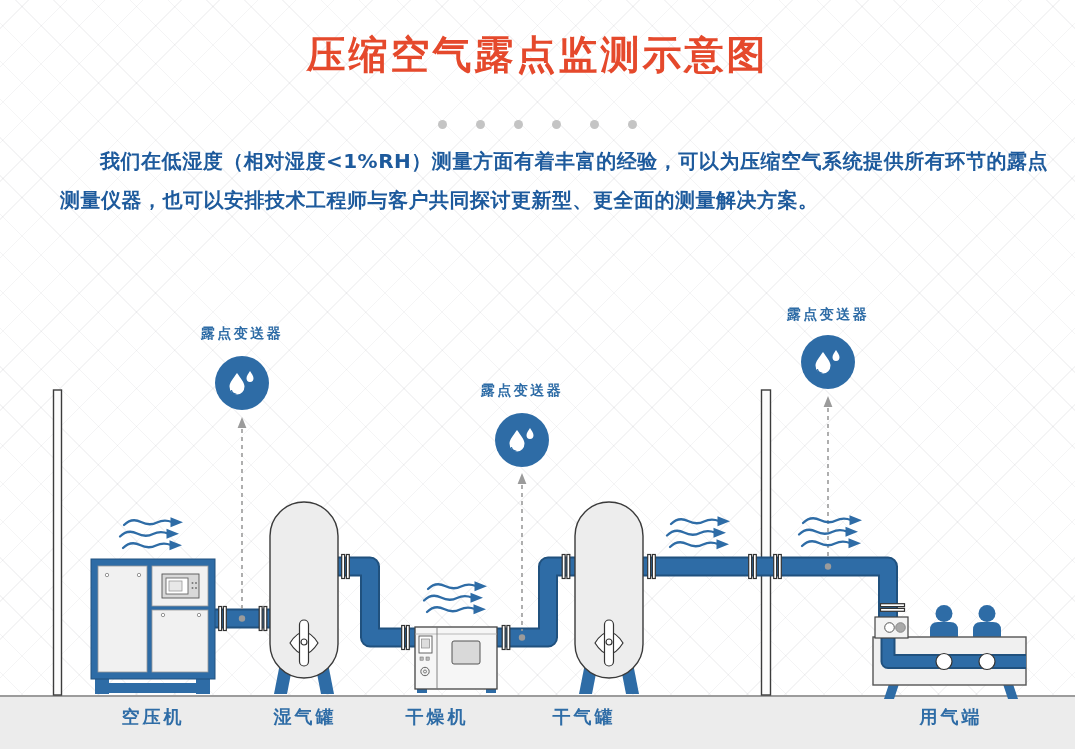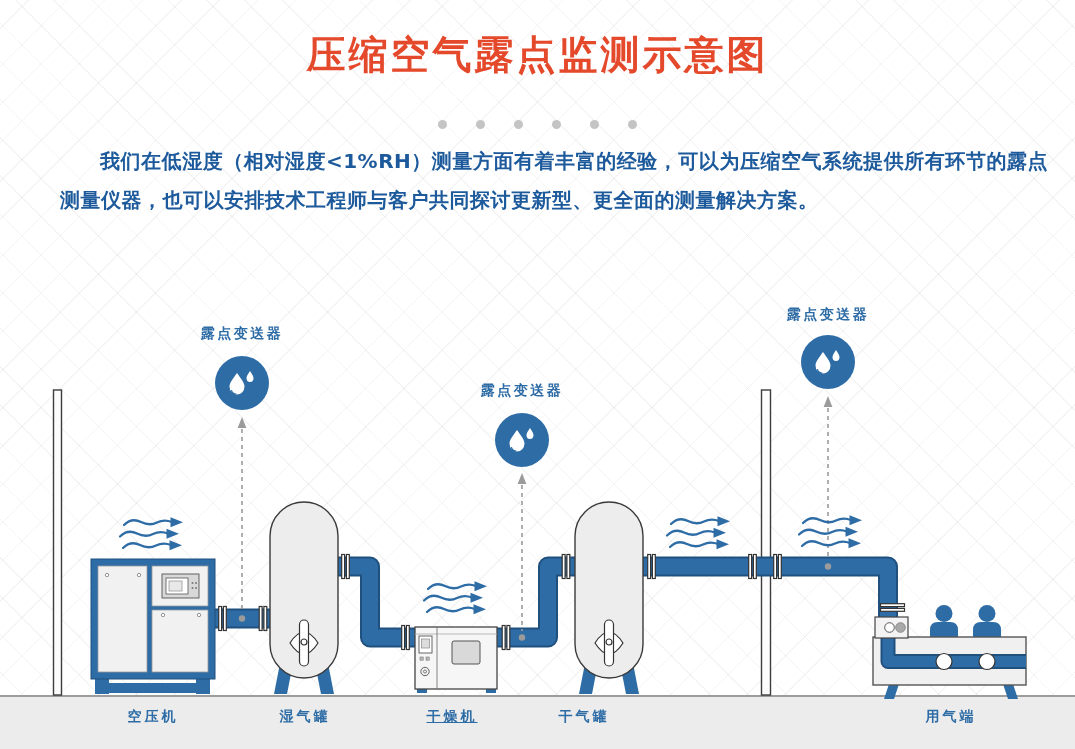--- a/index.html
+++ b/index.html
@@ -33,21 +33,21 @@
     position:absolute;left:0;top:695px;width:1075px;height:54px;
     background:var(--ground-gray,#ececec);border-top:2px solid #9c9c9c;box-sizing:border-box;
   }
   #diagram-svg{position:absolute;left:0;top:0;}
   .t-label,.e-label{
     position:absolute;transform:translate(-50%,-50%);
     font-weight:bold;color:var(--equipment-blue,#2e6ca6);
     white-space:nowrap;
   }
   .t-label{font-size:14px;letter-spacing:2.5px;}
-  .e-label{font-size:14px;letter-spacing:3px;}
+  .e-label{font-size:18px;letter-spacing:3px;}
   
   .pipe-edge{fill:none;stroke:var(--pipe-edge-blue,#20517e);stroke-linejoin:round;stroke-linecap:butt;}
   .pipe-core{fill:none;stroke:var(--equipment-blue,#2e6ca6);stroke-linejoin:round;stroke-linecap:butt;}
   .blue-fill{fill:var(--equipment-blue,#2e6ca6);}
   .wave{fill:none;stroke:var(--equipment-blue,#2e6ca6);stroke-width:2.3;stroke-linecap:round;}
   .dash-line{stroke:#9b9b9b;stroke-width:1.6;stroke-dasharray:4 4;}
   .gray-fill{fill:#9b9b9b;}
   .shell{fill:#ededed;stroke:#3b3b3b;stroke-width:1.4;}
   .white-out{fill:#ffffff;stroke:#333333;stroke-width:1.2;}
 </style>
@@ -242,17 +242,17 @@
       </g>
     </g>
   </svg>
 
   <div class="t-label" style="left:242px;top:334px;">露点变送器</div>
   <div class="t-label" style="left:522px;top:391px;">露点变送器</div>
   <div class="t-label" style="left:828px;top:315px;">露点变送器</div>
 
   <div class="e-label" style="left:153px;top:717px;">空压机</div>
   <div class="e-label" style="left:305px;top:717px;">湿气罐</div>
-  <div class="e-label" style="left:452px;top:717px;text-decoration:underline;">干燥机</div>
+  <div class="e-label" style="left:437px;top:717px;">干燥机</div>
   <div class="e-label" style="left:584px;top:717px;">干气罐</div>
   <div class="e-label" style="left:951px;top:717px;">用气端</div>
 
 </div>
 
 </body></html>

